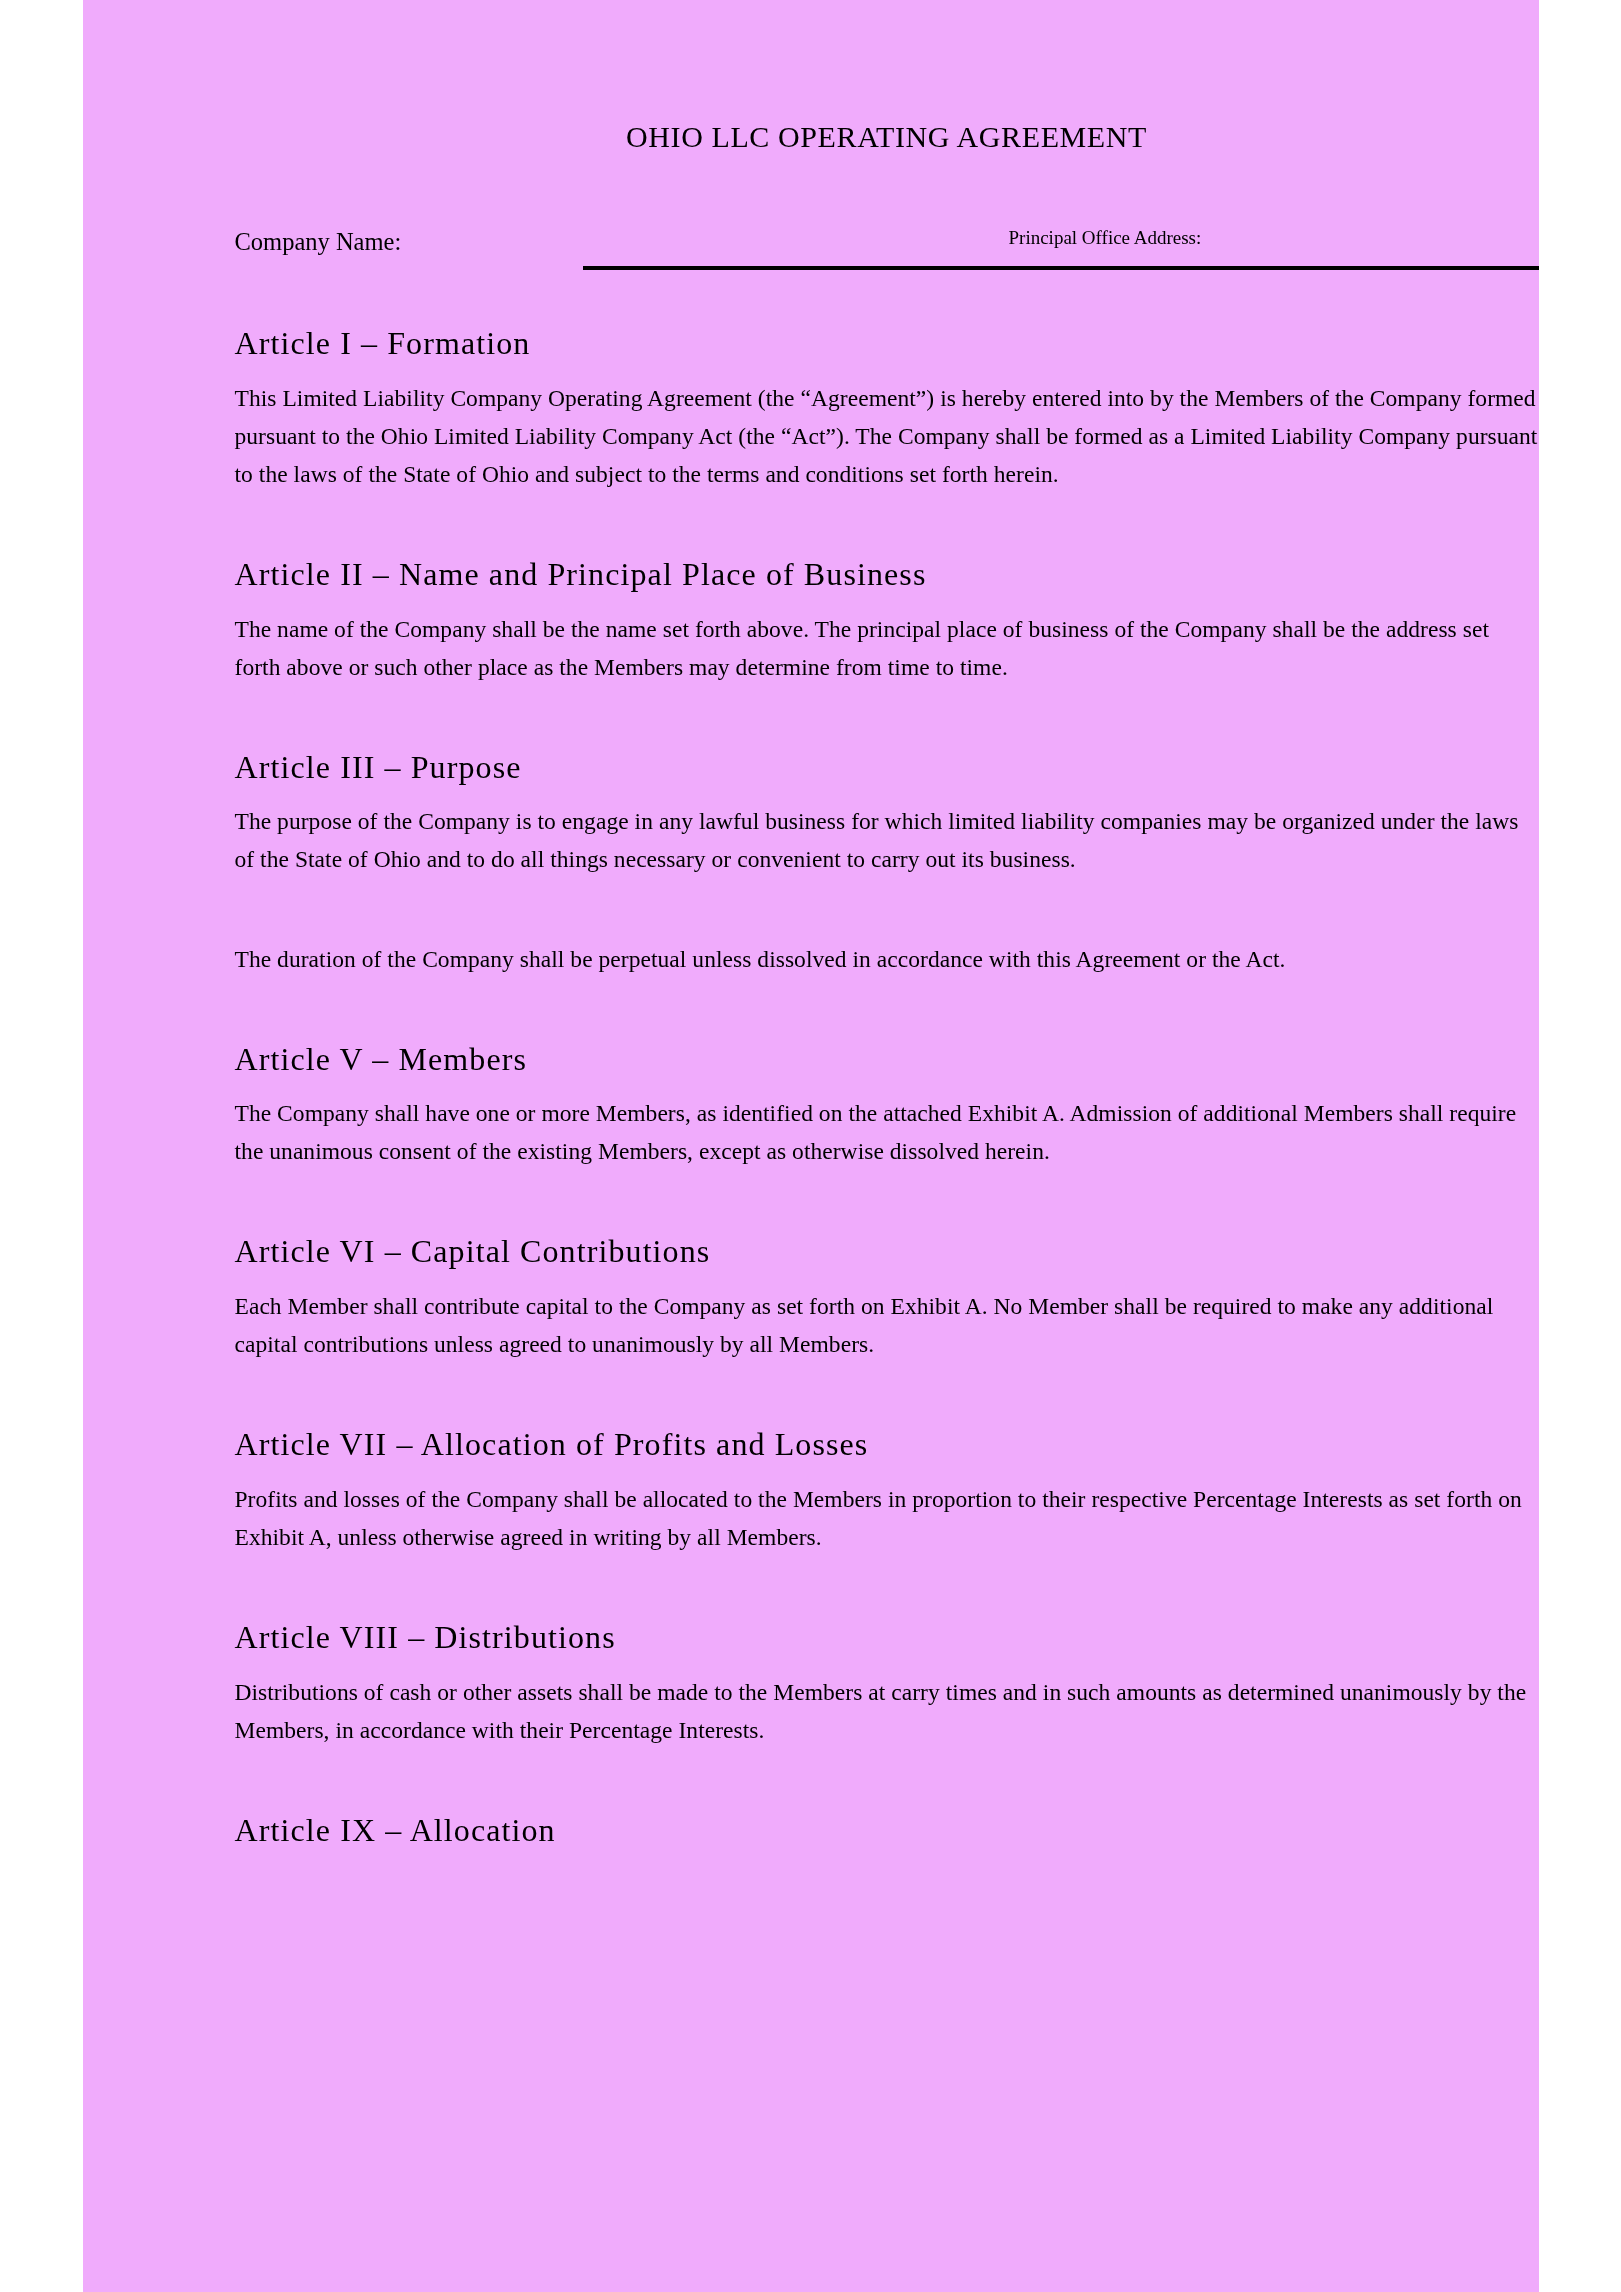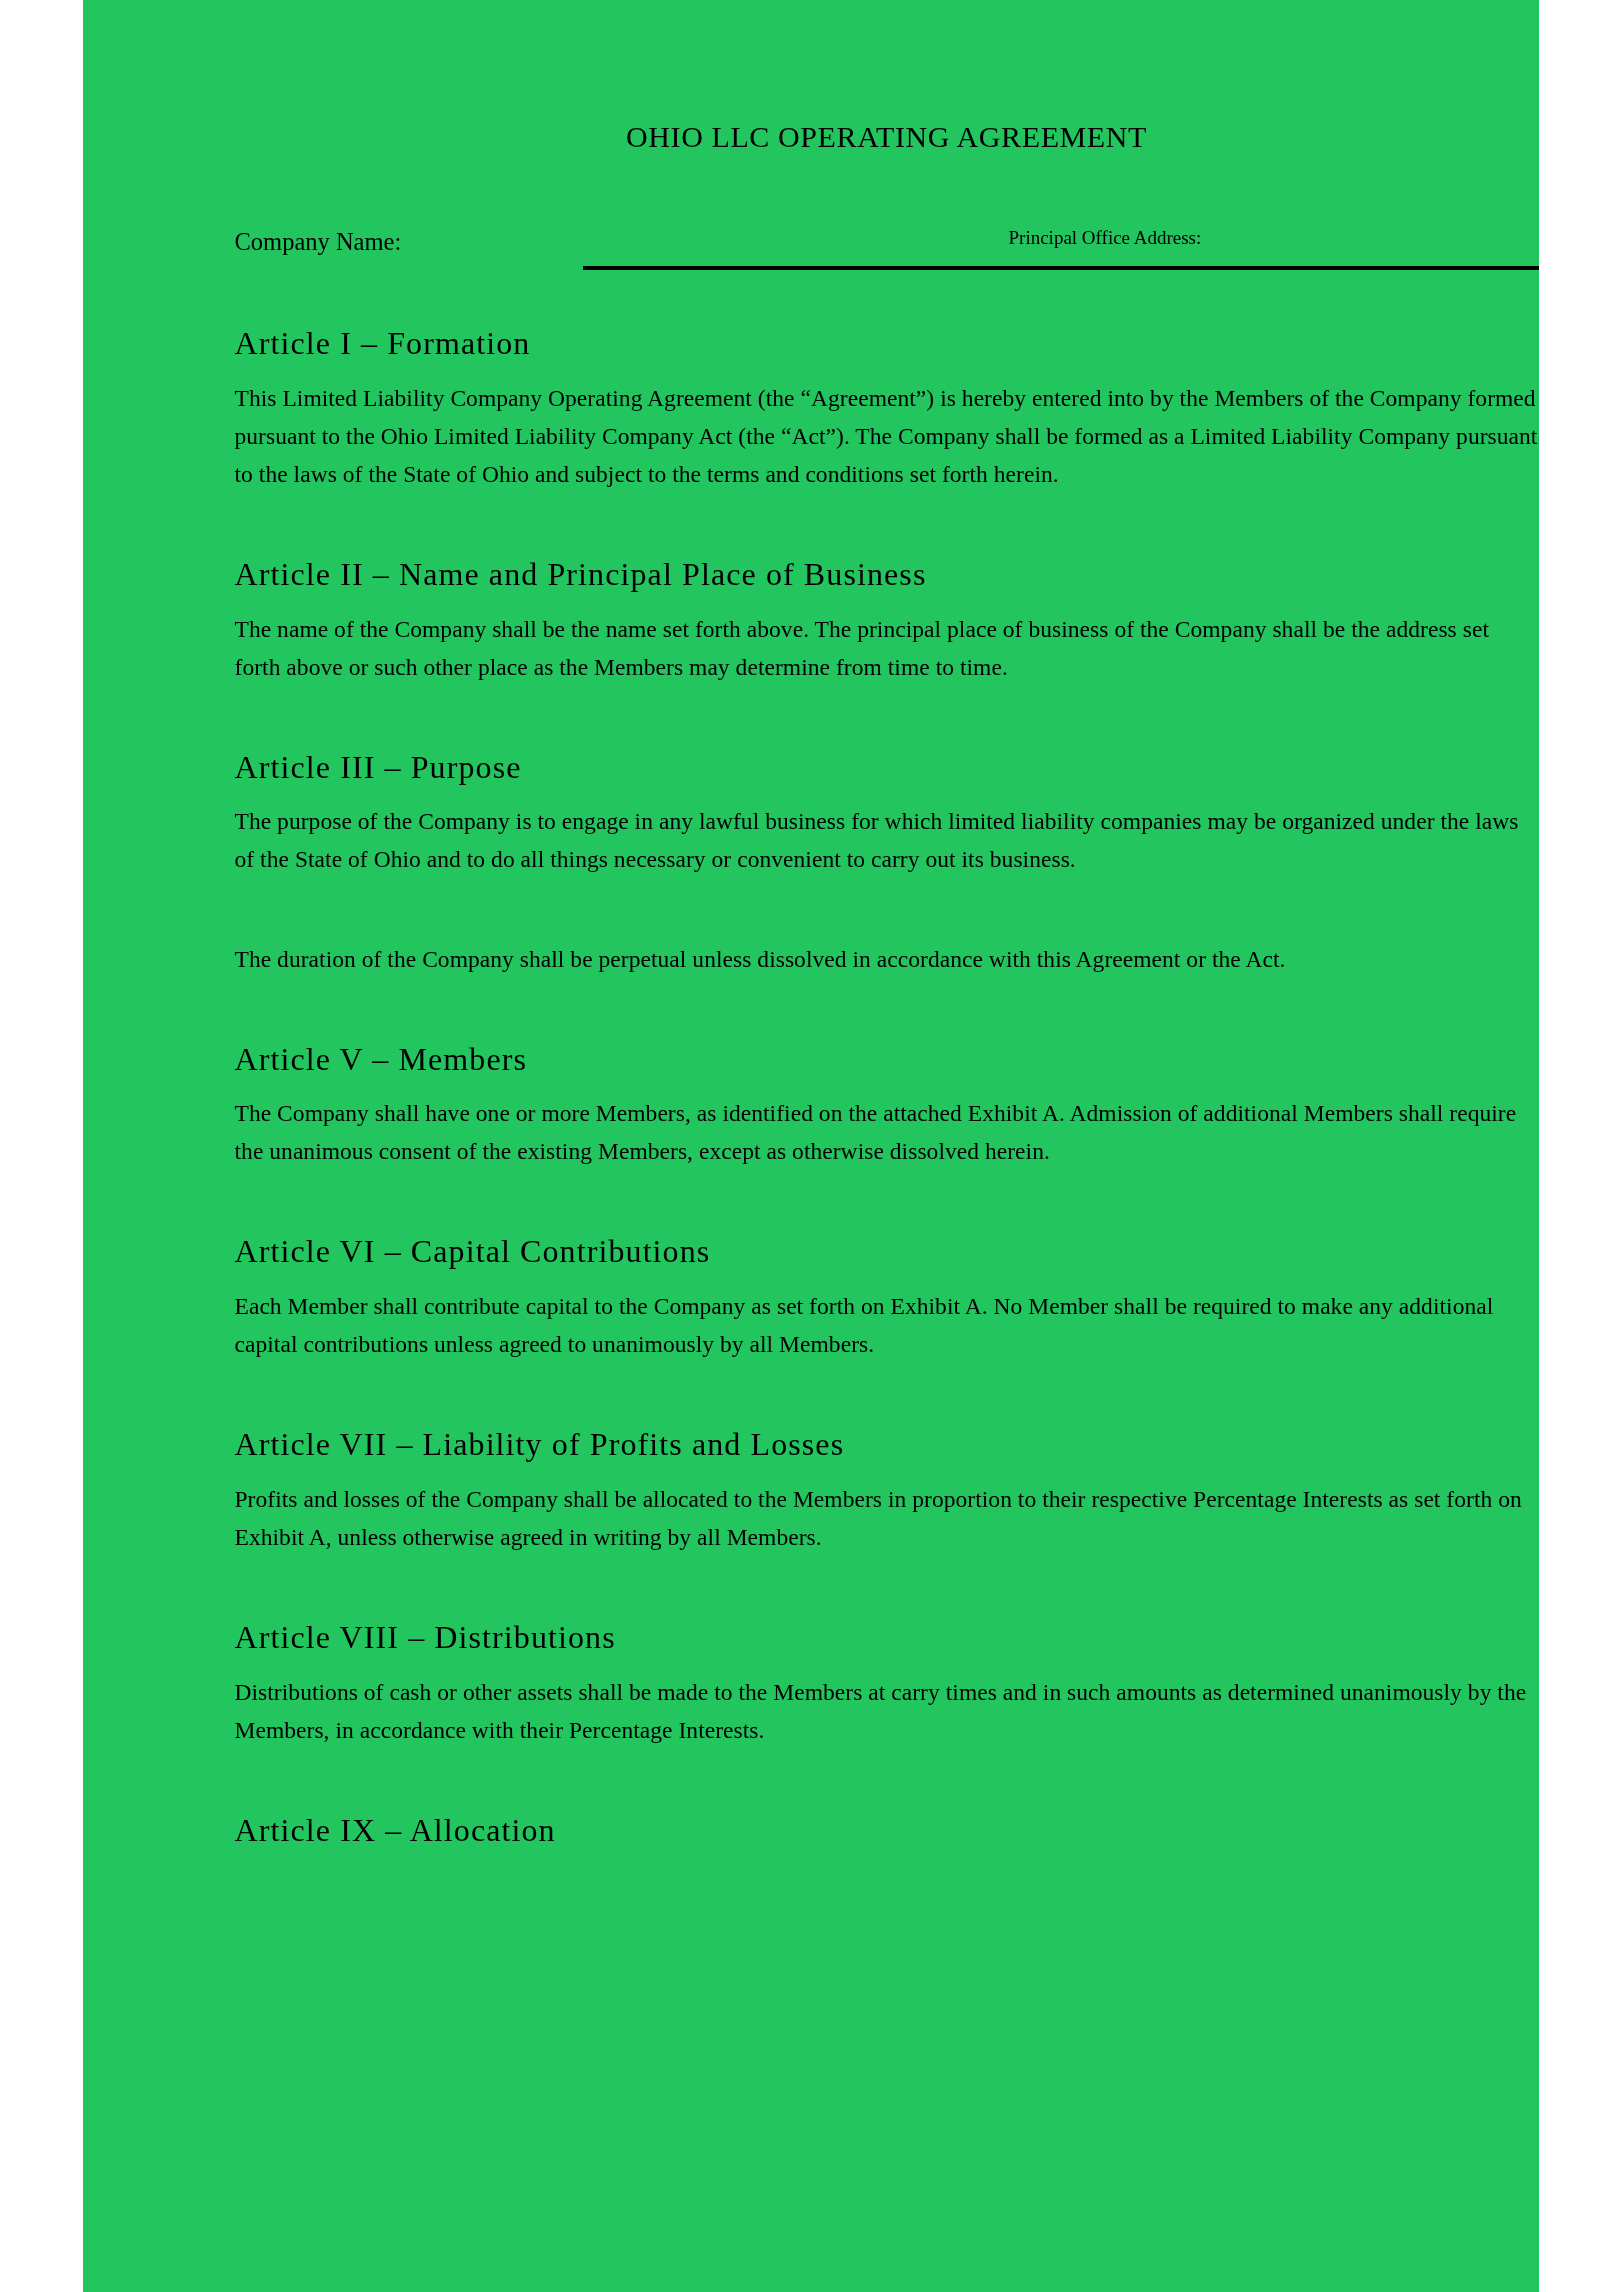--- a/index.html
+++ b/index.html
@@ -11,21 +11,21 @@
   body {
     font-family: "Liberation Serif", "DejaVu Serif", serif;
     color: #000000;
     -webkit-font-smoothing: antialiased;
   }
   .page {
     position: relative;
     width: 1456px;
     height: 2293px;
     margin: 0 auto;
-    background: #22c55e;
+    background: #f0abfc;
     box-sizing: border-box;
     overflow: hidden;
   }
   .content {
     position: absolute;
     left: 152px;
     top: 0;
     width: 1304px;
   }
 
@@ -144,21 +144,21 @@
         <h2 class="article-heading">Article V – Members</h2>
         <p class="article-body">The Company shall have one or more Members, as identified on the attached Exhibit A. Admission of additional Members shall require the unanimous consent of the existing Members, except as otherwise dissolved herein.</p>
       </section>
 
       <section class="article">
         <h2 class="article-heading">Article VI – Capital Contributions</h2>
         <p class="article-body">Each Member shall contribute capital to the Company as set forth on Exhibit A. No Member shall be required to make any additional capital contributions unless agreed to unanimously by all Members.</p>
       </section>
 
       <section class="article">
-        <h2 class="article-heading">Article VII – Liability of Profits and Losses</h2>
+        <h2 class="article-heading">Article VII – Allocation of Profits and Losses</h2>
         <p class="article-body">Profits and losses of the Company shall be allocated to the Members in proportion to their respective Percentage Interests as set forth on Exhibit A, unless otherwise agreed in writing by all Members.</p>
       </section>
 
       <section class="article">
         <h2 class="article-heading">Article VIII – Distributions</h2>
         <p class="article-body">Distributions of cash or other assets shall be made to the Members at carry times and in such amounts as determined unanimously by the Members, in accordance with their Percentage Interests.</p>
       </section>
 
       <section class="article">
         <h2 class="article-heading">Article IX – Allocation</h2>

